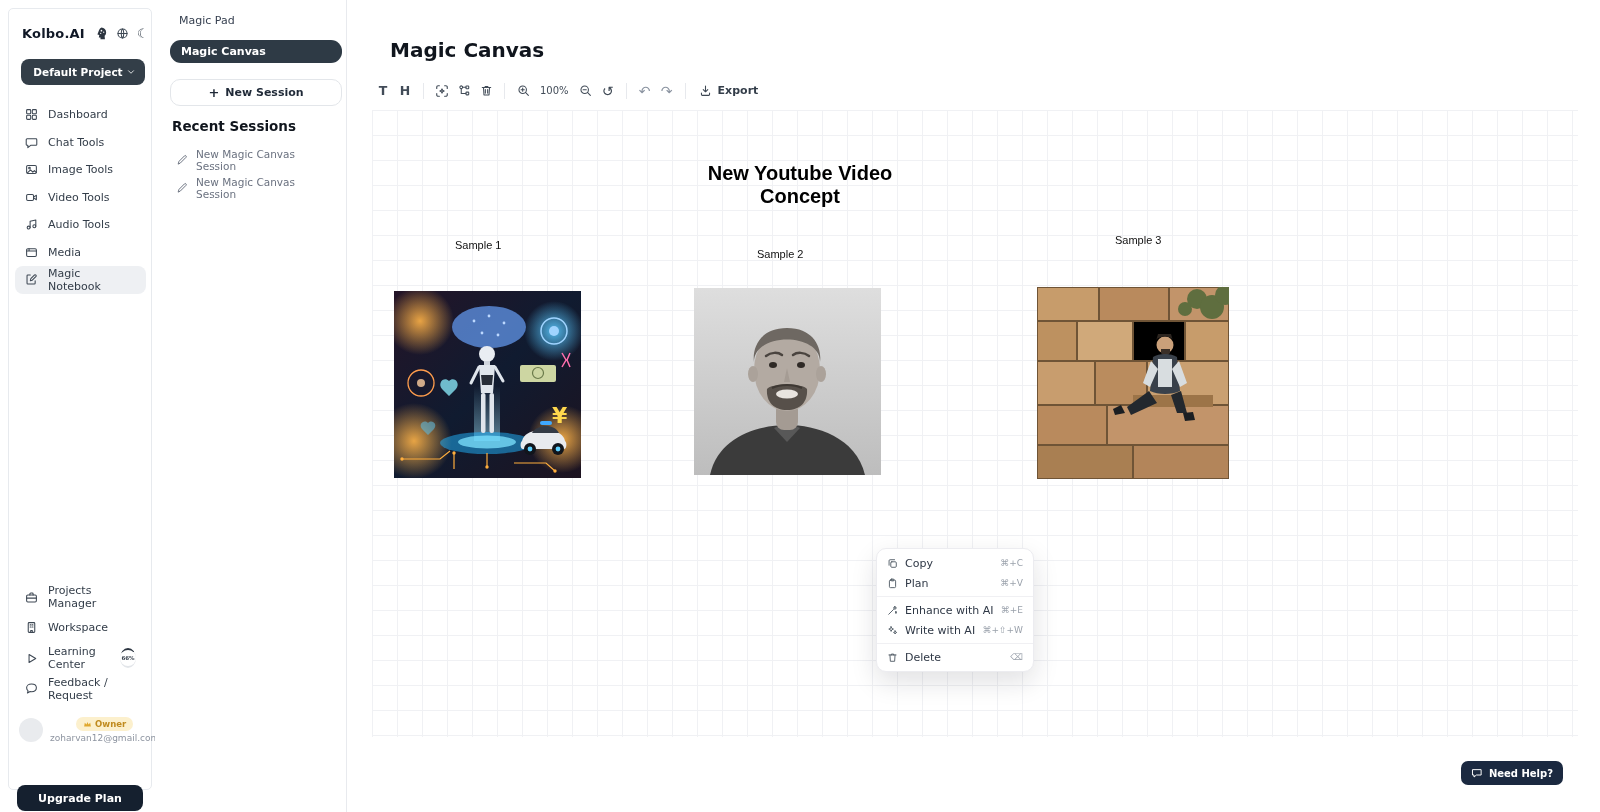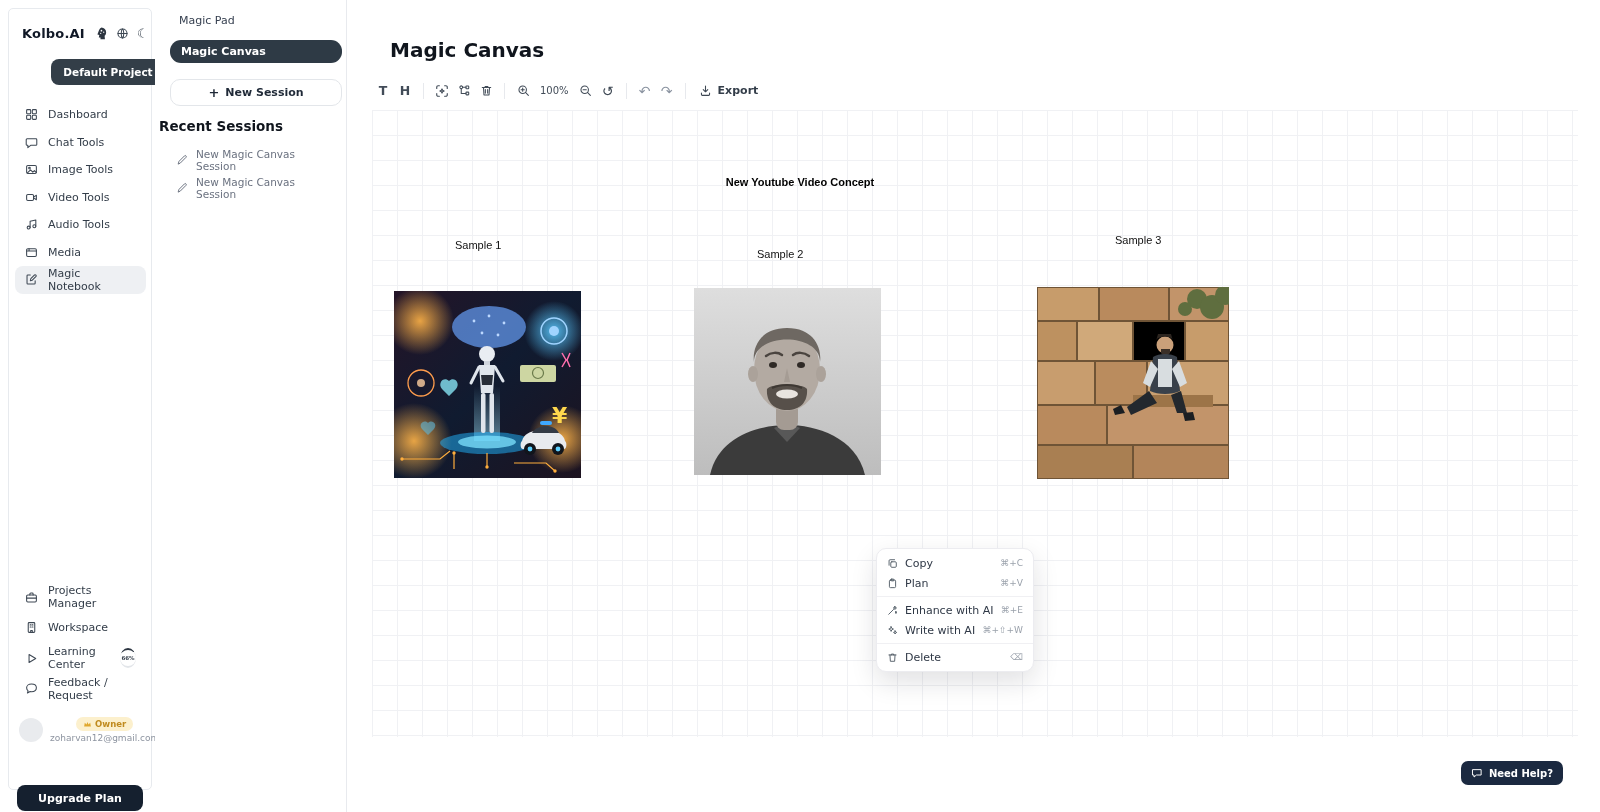--- a/index.html
+++ b/index.html
@@ -11,21 +11,21 @@
     background:#fff; border:1px solid #e7eaee; border-radius:5px; }
   .logo-row { position:absolute; top:14px; left:13px; right:10px; height:20px;
     display:flex; align-items:center; gap:8px; }
   .brand { font-size:13px; font-weight:800; letter-spacing:.2px; color:#101826; }
   .icon { display:inline-flex; align-items:center; justify-content:center; }
   .icon svg { stroke:#3e4854; fill:none; stroke-width:1.3; stroke-linecap:round; stroke-linejoin:round; }
   .glyph { font-size:13px; color:#3e4854; line-height:1; }
 
   .project-btn { position:absolute; top:50px; left:12px; width:124px; height:26px;
     background:#333e48; border-radius:8px; color:#fff; display:flex; align-items:center;
-    padding:0 9px; cursor:pointer;margin-left:30px; }
+    padding:0 9px; cursor:pointer; }
   .project-btn .lbl { flex:1; font-size:10.5px; font-weight:700; text-align:center; }
   .project-btn svg { stroke:#fff; }
 
   .nav { position:absolute; top:92px; left:6px; right:5px; }
   .nav-item { height:27.5px; display:flex; align-items:center; gap:10px; padding:0 10px;
     border-radius:8px; cursor:pointer; }
   .nav-item .nlabel { font-size:11px; font-weight:500; color:#333d49; }
   .nav-item.active { background:#eef0f3; }
 
   .bottom-nav { position:absolute; top:573px; left:6px; right:5px; }
@@ -52,21 +52,21 @@
   .panel { position:absolute; left:155px; top:0; width:192px; height:812px;
     border-right:1px solid #e8eaee; background:#fff; }
   .pad-item { position:absolute; top:14px; left:24px; font-size:11px; color:#374151; cursor:pointer; }
   .canvas-pill { position:absolute; top:40px; left:15px; width:172px; height:23px;
     background:#2e3a45; border-radius:11px; color:#fff; font-size:11px; font-weight:700;
     display:flex; align-items:center; padding-left:11px; cursor:pointer; }
   .new-session { position:absolute; top:79px; left:15px; width:172px; height:27px;
     border:1px solid #e3e6ea; border-radius:10px; background:#fff; display:flex;
     align-items:center; justify-content:center; gap:6px; font-size:11px; font-weight:700;
     color:#1f2937; cursor:pointer; }
-  .recent-h { position:absolute; top:118px; left:4px; font-size:13.5px; font-weight:800; color:#10151d; }
+  .recent-h { position:absolute; top:118px; left:17px; font-size:13.5px; font-weight:800; color:#10151d; }
   .sessions { position:absolute; top:146px; left:21px; right:8px; }
   .session-row { height:28px; display:flex; align-items:center; gap:8px; cursor:pointer; }
   .session-row .slabel { font-size:10.5px; color:#6b7280; }
 
   
   .main { position:absolute; left:348px; top:0; right:0; bottom:0; }
   .page-title { position:absolute; left:42px; top:38px; font-size:20px; font-weight:800; color:#10151d; }
 
   .toolbar { position:absolute; left:24px; top:77px; height:27px; display:flex; align-items:center; }
   .tbtn { min-width:22px; height:24px; display:flex; align-items:center; justify-content:center;
@@ -76,22 +76,22 @@
   .tsep { width:1px; height:16px; background:#e7e9ed; margin:0 7px; }
   .zoom-label { font-size:10px; color:#424c58; padding:0 6px; }
   .export-btn { display:flex; align-items:center; gap:6px; height:24px; padding:0 6px;
     border-radius:6px; cursor:pointer; font-size:11px; font-weight:600; color:#333d49; }
 
   .canvas { position:absolute; left:24px; top:110px; width:1206px; height:627px;
     background-image:
       linear-gradient(to right,#f0f1f4 1px,transparent 1px),
       linear-gradient(to bottom,#f0f1f4 1px,transparent 1px);
     background-size:25px 25px; }
-  .cv-heading { position:absolute; left:318px; top:66px; width:220px; text-align:center;
-    font-family:"Liberation Sans",sans-serif; font-size:11px; font-weight:700; color:#000; }
+  .cv-heading { position:absolute; left:318px; top:52px; width:220px; text-align:center;
+    font-family:"Liberation Sans",sans-serif; font-size:20px; font-weight:700; color:#000; }
   .sample { position:absolute; font-family:"Liberation Sans",sans-serif; font-size:11px; color:#111; }
   .cv-img { position:absolute; cursor:pointer; }
   .cv-img svg { display:block; }
 
   
   .ctx { position:absolute; left:504px; top:438px; width:158px; background:#fff;
     border:1px solid #ececf0; border-radius:10px; padding:4px 0;
     box-shadow:0 10px 26px rgba(20,25,40,.13); }
   .ctx-item { height:20px; display:flex; align-items:center; gap:7px; padding:0 10px; cursor:pointer; }
   .ctx-item svg { stroke:#4a5560; }

